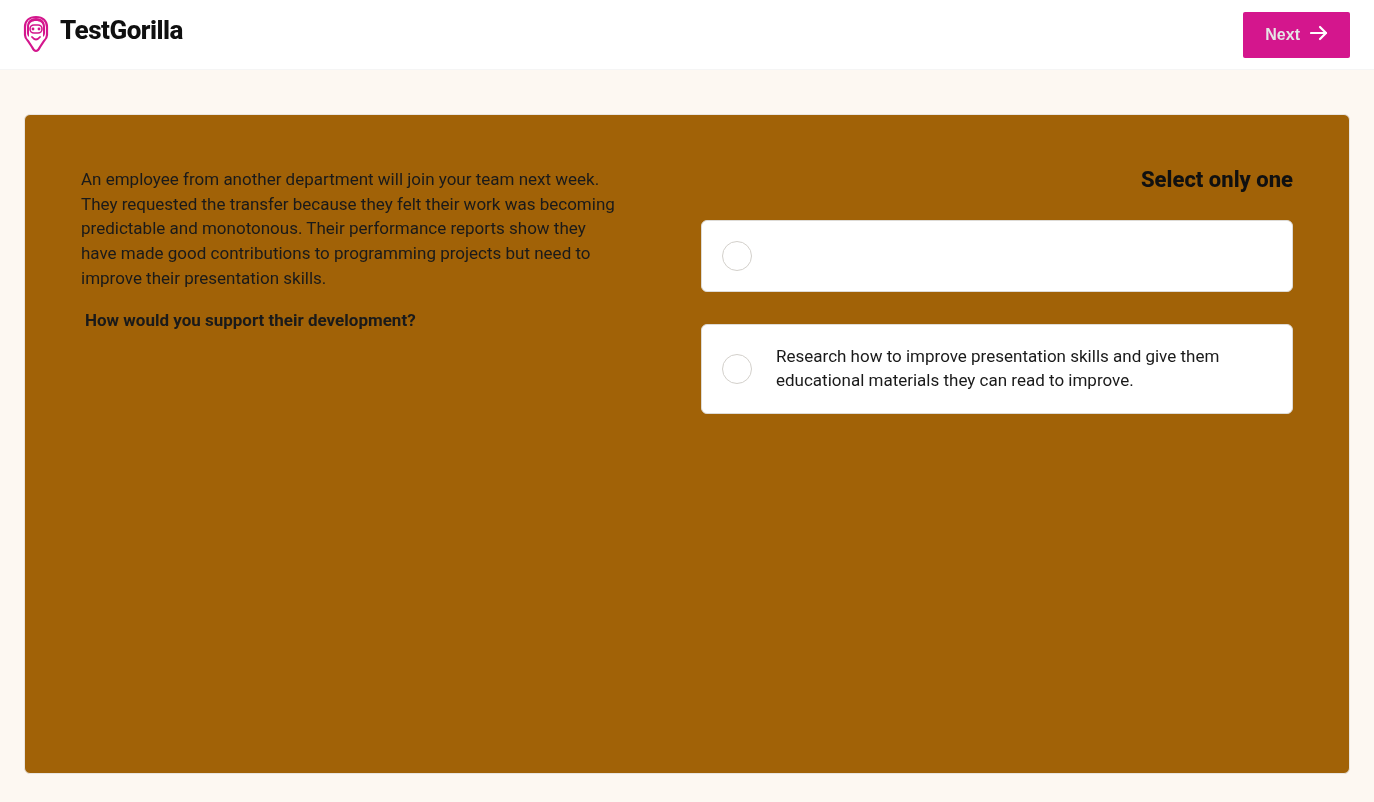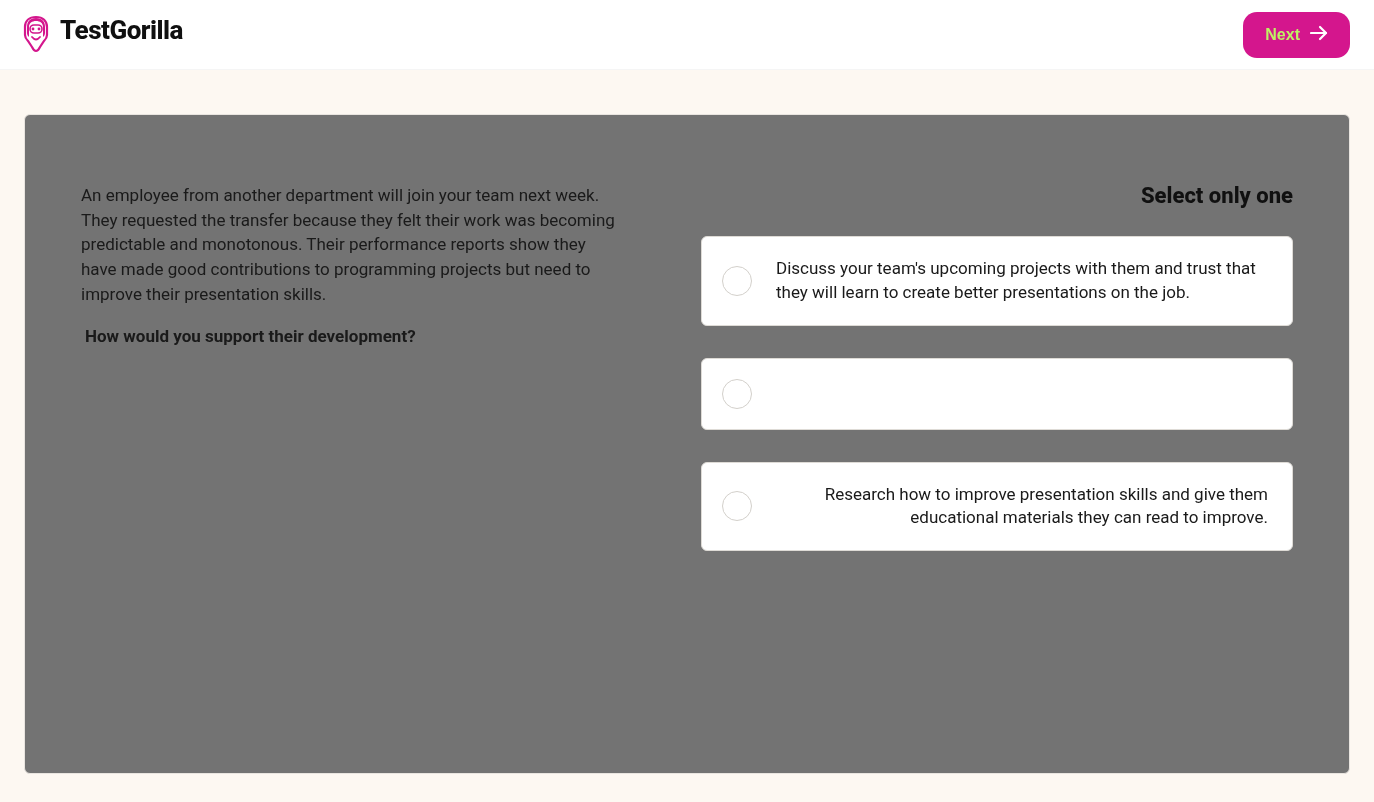--- a/index.html
+++ b/index.html
@@ -33,41 +33,41 @@
   }
   .logo-mark svg { display: block; }
   .logo-text {
     font-size: 26px;
     font-weight: 800;
     letter-spacing: -0.5px;
     color: #101010;
   }
   .next-btn {
     background: #d4168d;
-    color: #bef264;
+    color: #e5e5e5;
     border: none;
-    border-radius: 14px;
+    border-radius: 2px;
     padding: 0 22px;
     height: 46px;
     font-size: 16px;
     font-weight: 700;
     display: flex;
     align-items: center;
     gap: 10px;
     cursor: pointer;
   }
   .next-btn svg { stroke: #fff; }
   .page {
     padding: 44px 24px 24px 24px;
   }
   .card {
-    background: #737373;
+    background: #a16207;
     border: 1px solid #e9e5e0;
     border-radius: 6px;
-    padding: 68px 56px 70px 56px;
+    padding: 52px 56px 70px 56px;
     display: flex;
     gap: 80px;
     min-height: 660px;
   }
   .col-left {
     flex: 0 0 540px;
   }
   .col-right {
     flex: 1;
   }
@@ -94,21 +94,21 @@
     border: 1px solid #dedbd6;
     border-radius: 6px;
     padding: 20px 24px 20px 20px;
     display: flex;
     align-items: center;
     gap: 24px;
     margin-bottom: 32px;
     cursor: pointer;
     background: #fff;
   }
-  .option:last-child { margin-bottom: 6px; text-align: right; }
+  .option:last-child { margin-bottom: 6px; }
   .radio {
     flex: 0 0 30px;
     width: 30px;
     height: 30px;
     border-radius: 50%;
     border: 1px solid #d3d0cb;
     background: #fff;
   }
   .option-text {
     font-size: 17px;
@@ -146,24 +146,20 @@
 
 <div class="page">
   <div class="card">
     <div class="col-left">
       <p class="scenario">An employee from another department will join your team next week. They requested the transfer because they felt their work was becoming predictable and monotonous. Their performance reports show they have made good contributions to programming projects but need to improve their presentation skills.</p>
       <p class="question">How would you support their development?</p>
     </div>
     <div class="col-right">
       <h2 class="select-heading">Select only one</h2>
 
-      <div class="option">
-        <span class="radio"></span>
-        <span class="option-text">Discuss your team's upcoming projects with them and trust that they will learn to create better presentations on the job.</span>
-      </div>
 
       <div class="option">
         <span class="radio"></span>
       </div>
 
 
       <div class="option">
         <span class="radio"></span>
         <span class="option-text">Research how to improve presentation skills and give them educational materials they can read to improve.</span>
       </div>

